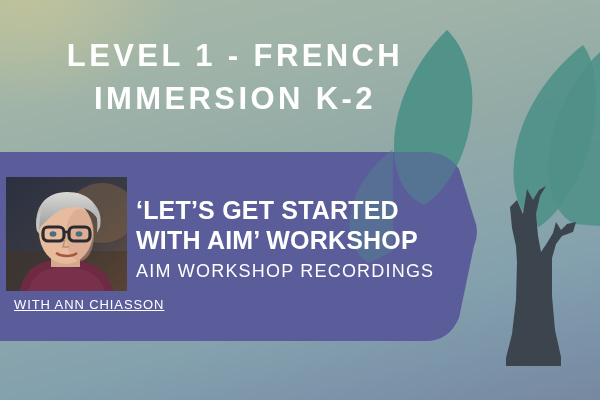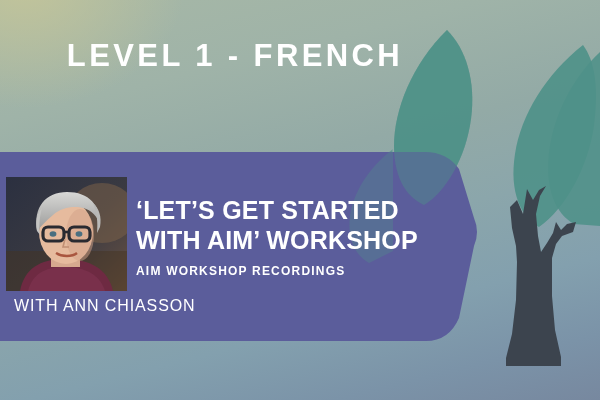--- a/index.html
+++ b/index.html
@@ -112,24 +112,25 @@
     display: block;
     width: 121px;
     height: 114px;
   }
 
   .credit {
     position: absolute;
     left: 14px;
     top: 297px;
     color: #ffffff;
-    font-size: 16px;
+    font-size: 13px;
     letter-spacing: 0.9px;
     text-transform: uppercase;
     white-space: nowrap;
+    text-decoration: underline;
   }
 
   
   .banner-copy {
     position: absolute;
     left: 136px;
     top: 195px;
     width: 330px;
     text-align: left;
     color: #ffffff;
@@ -138,22 +139,22 @@
     display: block;
     font-weight: bold;
     font-size: 25px;
     line-height: 30px;
     letter-spacing: 0.2px;
     text-transform: uppercase;
     white-space: nowrap;
   }
   .banner-copy .sub {
     display: block;
-    font-weight: bold;
-    font-size: 12px;
+    font-weight: normal;
+    font-size: 18px;
     line-height: 19px;
     letter-spacing: 1.2px;
     text-transform: uppercase;
     white-space: nowrap;
   }
   .banner-copy .subgroup {
     margin-top: 7px;
   }
 </style>
 </head>
@@ -213,20 +214,21 @@
                L556 244 L562 236 L573 232 L576 222
                L567 224 L561 230 L556 222 L553 233
                L547 243 L541 252
                L538 236 L536 214
                L540 196 L546 186 L539 190 L533 200 Z" fill="#3c444e"></path>
     </svg>
   </div>
 
   <div class="heading">
     <span class="line">Level 1 - French</span>
+    <span class="line">Immersion K-2</span>
   </div>
 
   <div class="portrait">
     <svg viewBox="0 0 121 114" xmlns="http://www.w3.org/2000/svg">
       <defs>
         <clipPath id="photoClip">
           <rect x="0" y="0" width="121" height="114"></rect>
         </clipPath>
         <linearGradient id="roomGrad" x1="0" y1="0" x2="1" y2="1">
           <stop offset="0%" stop-color="#2b3040"></stop>

